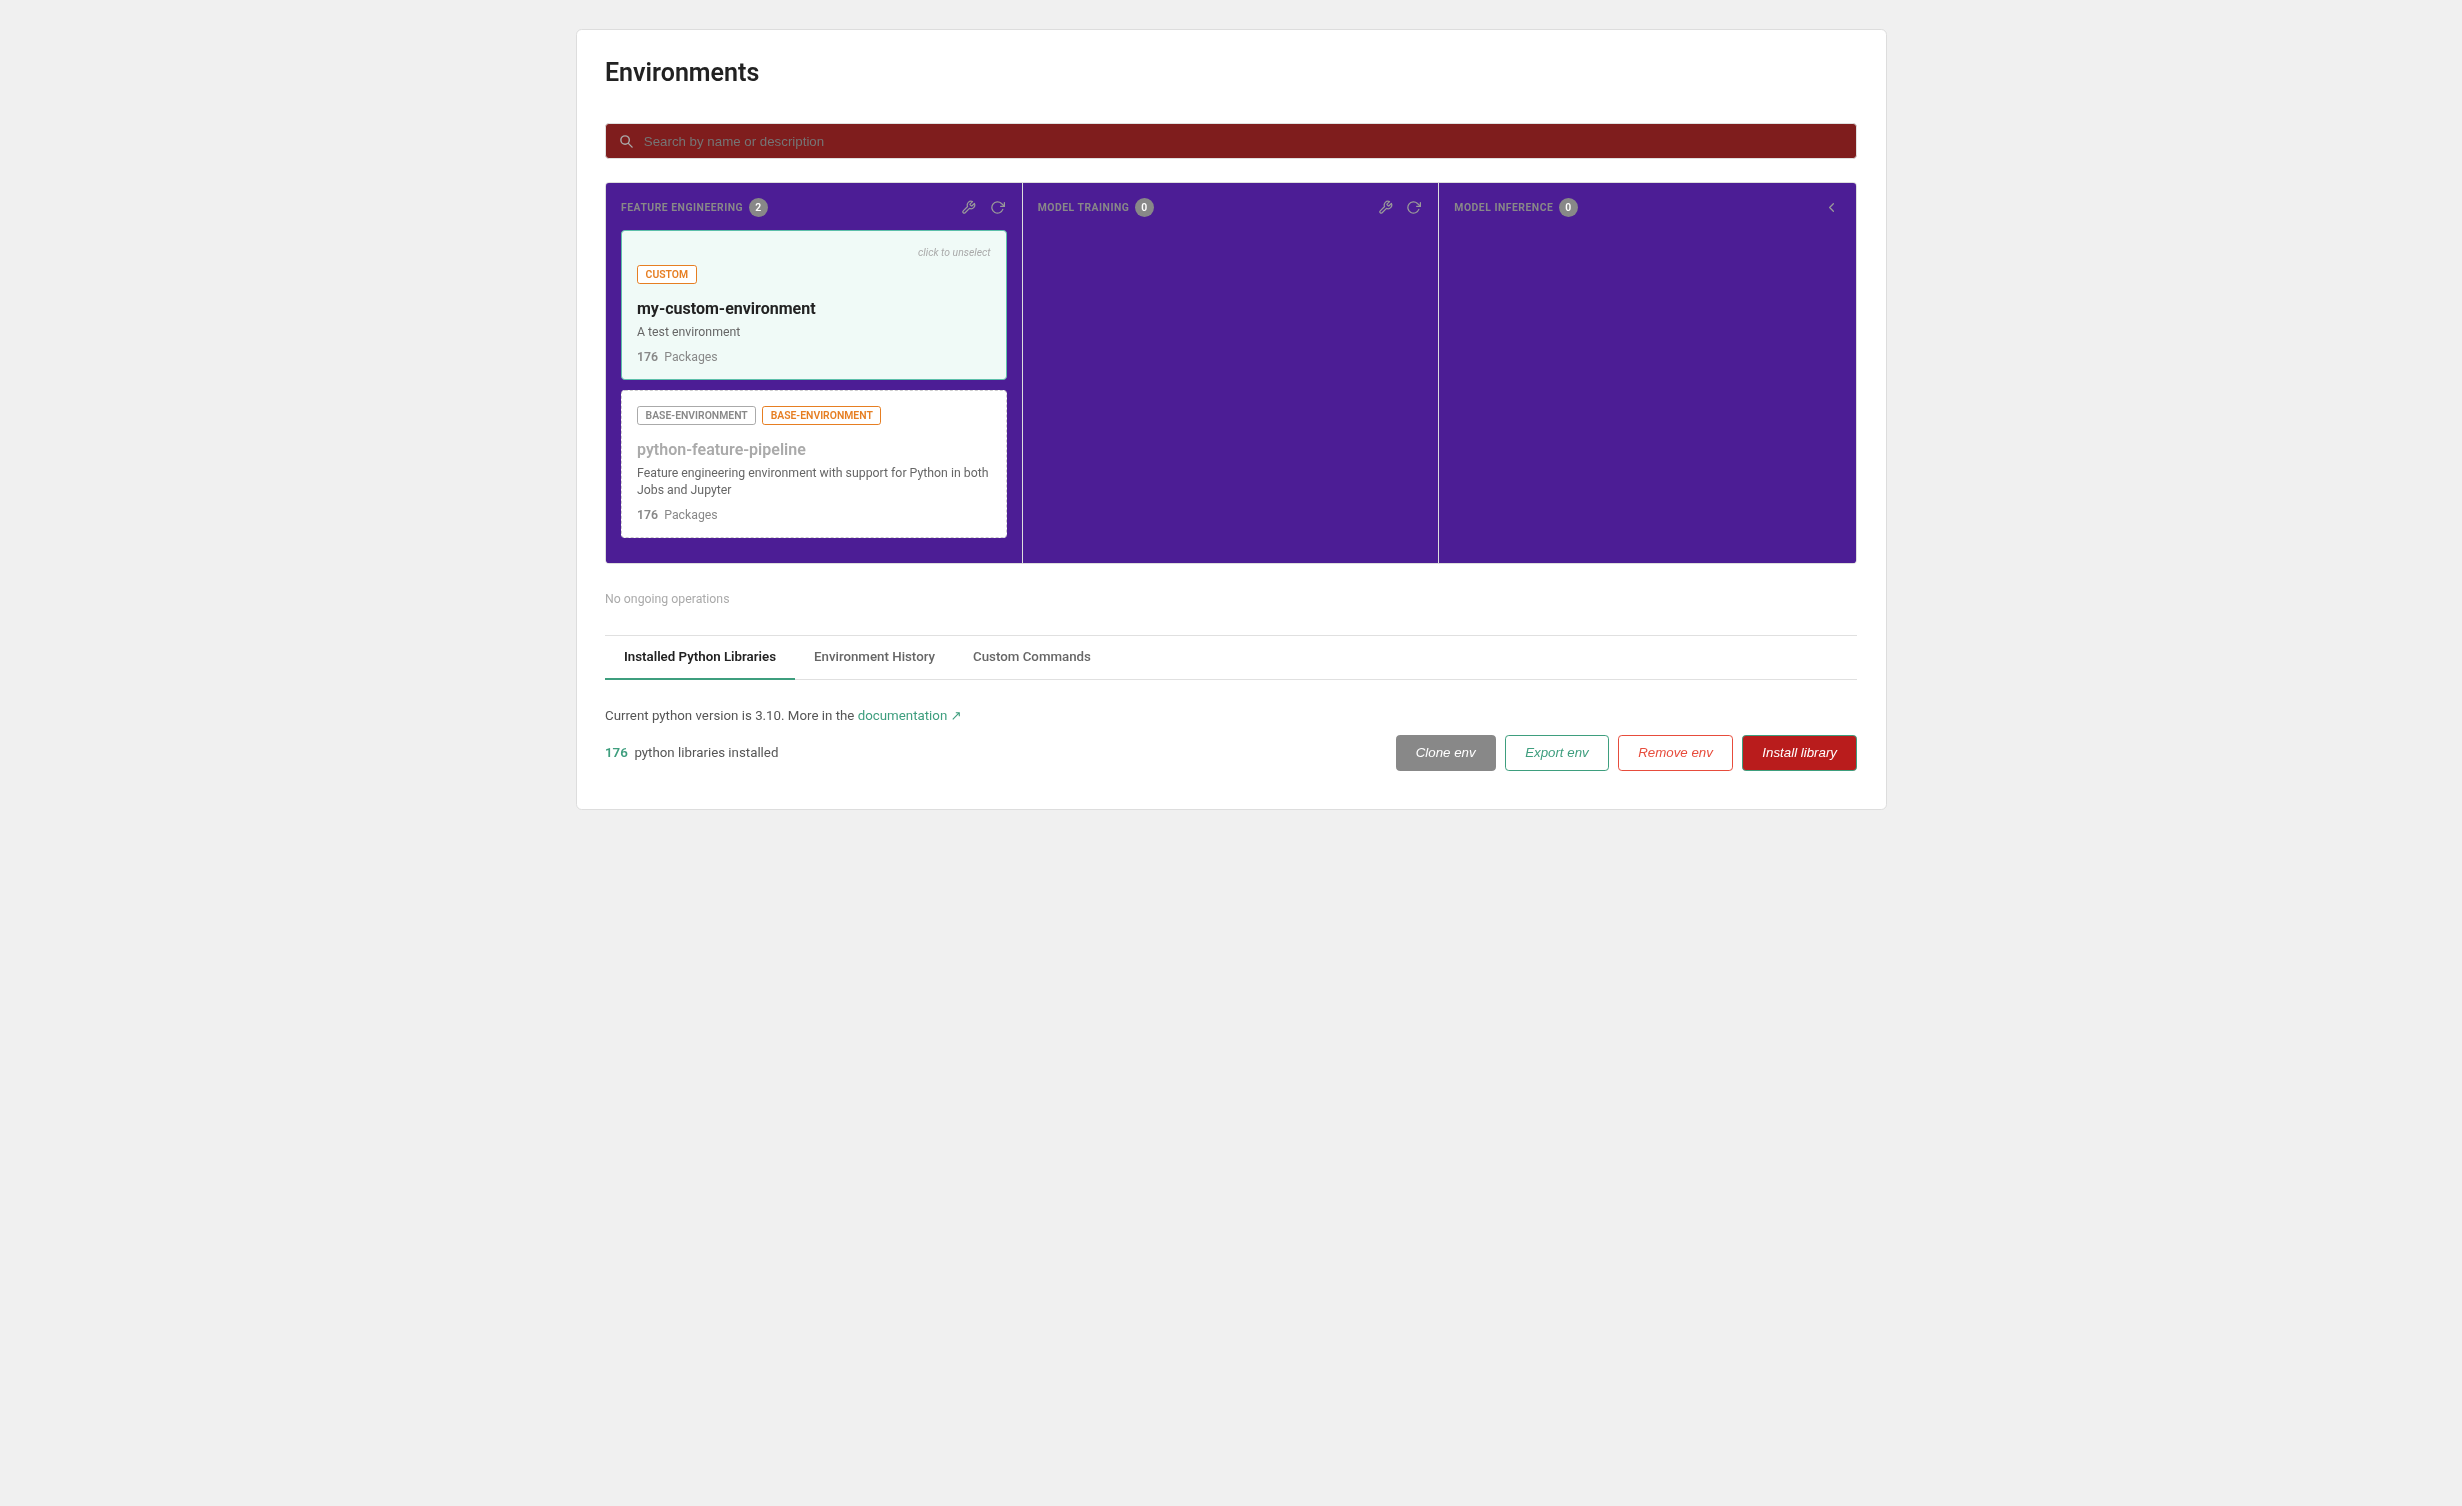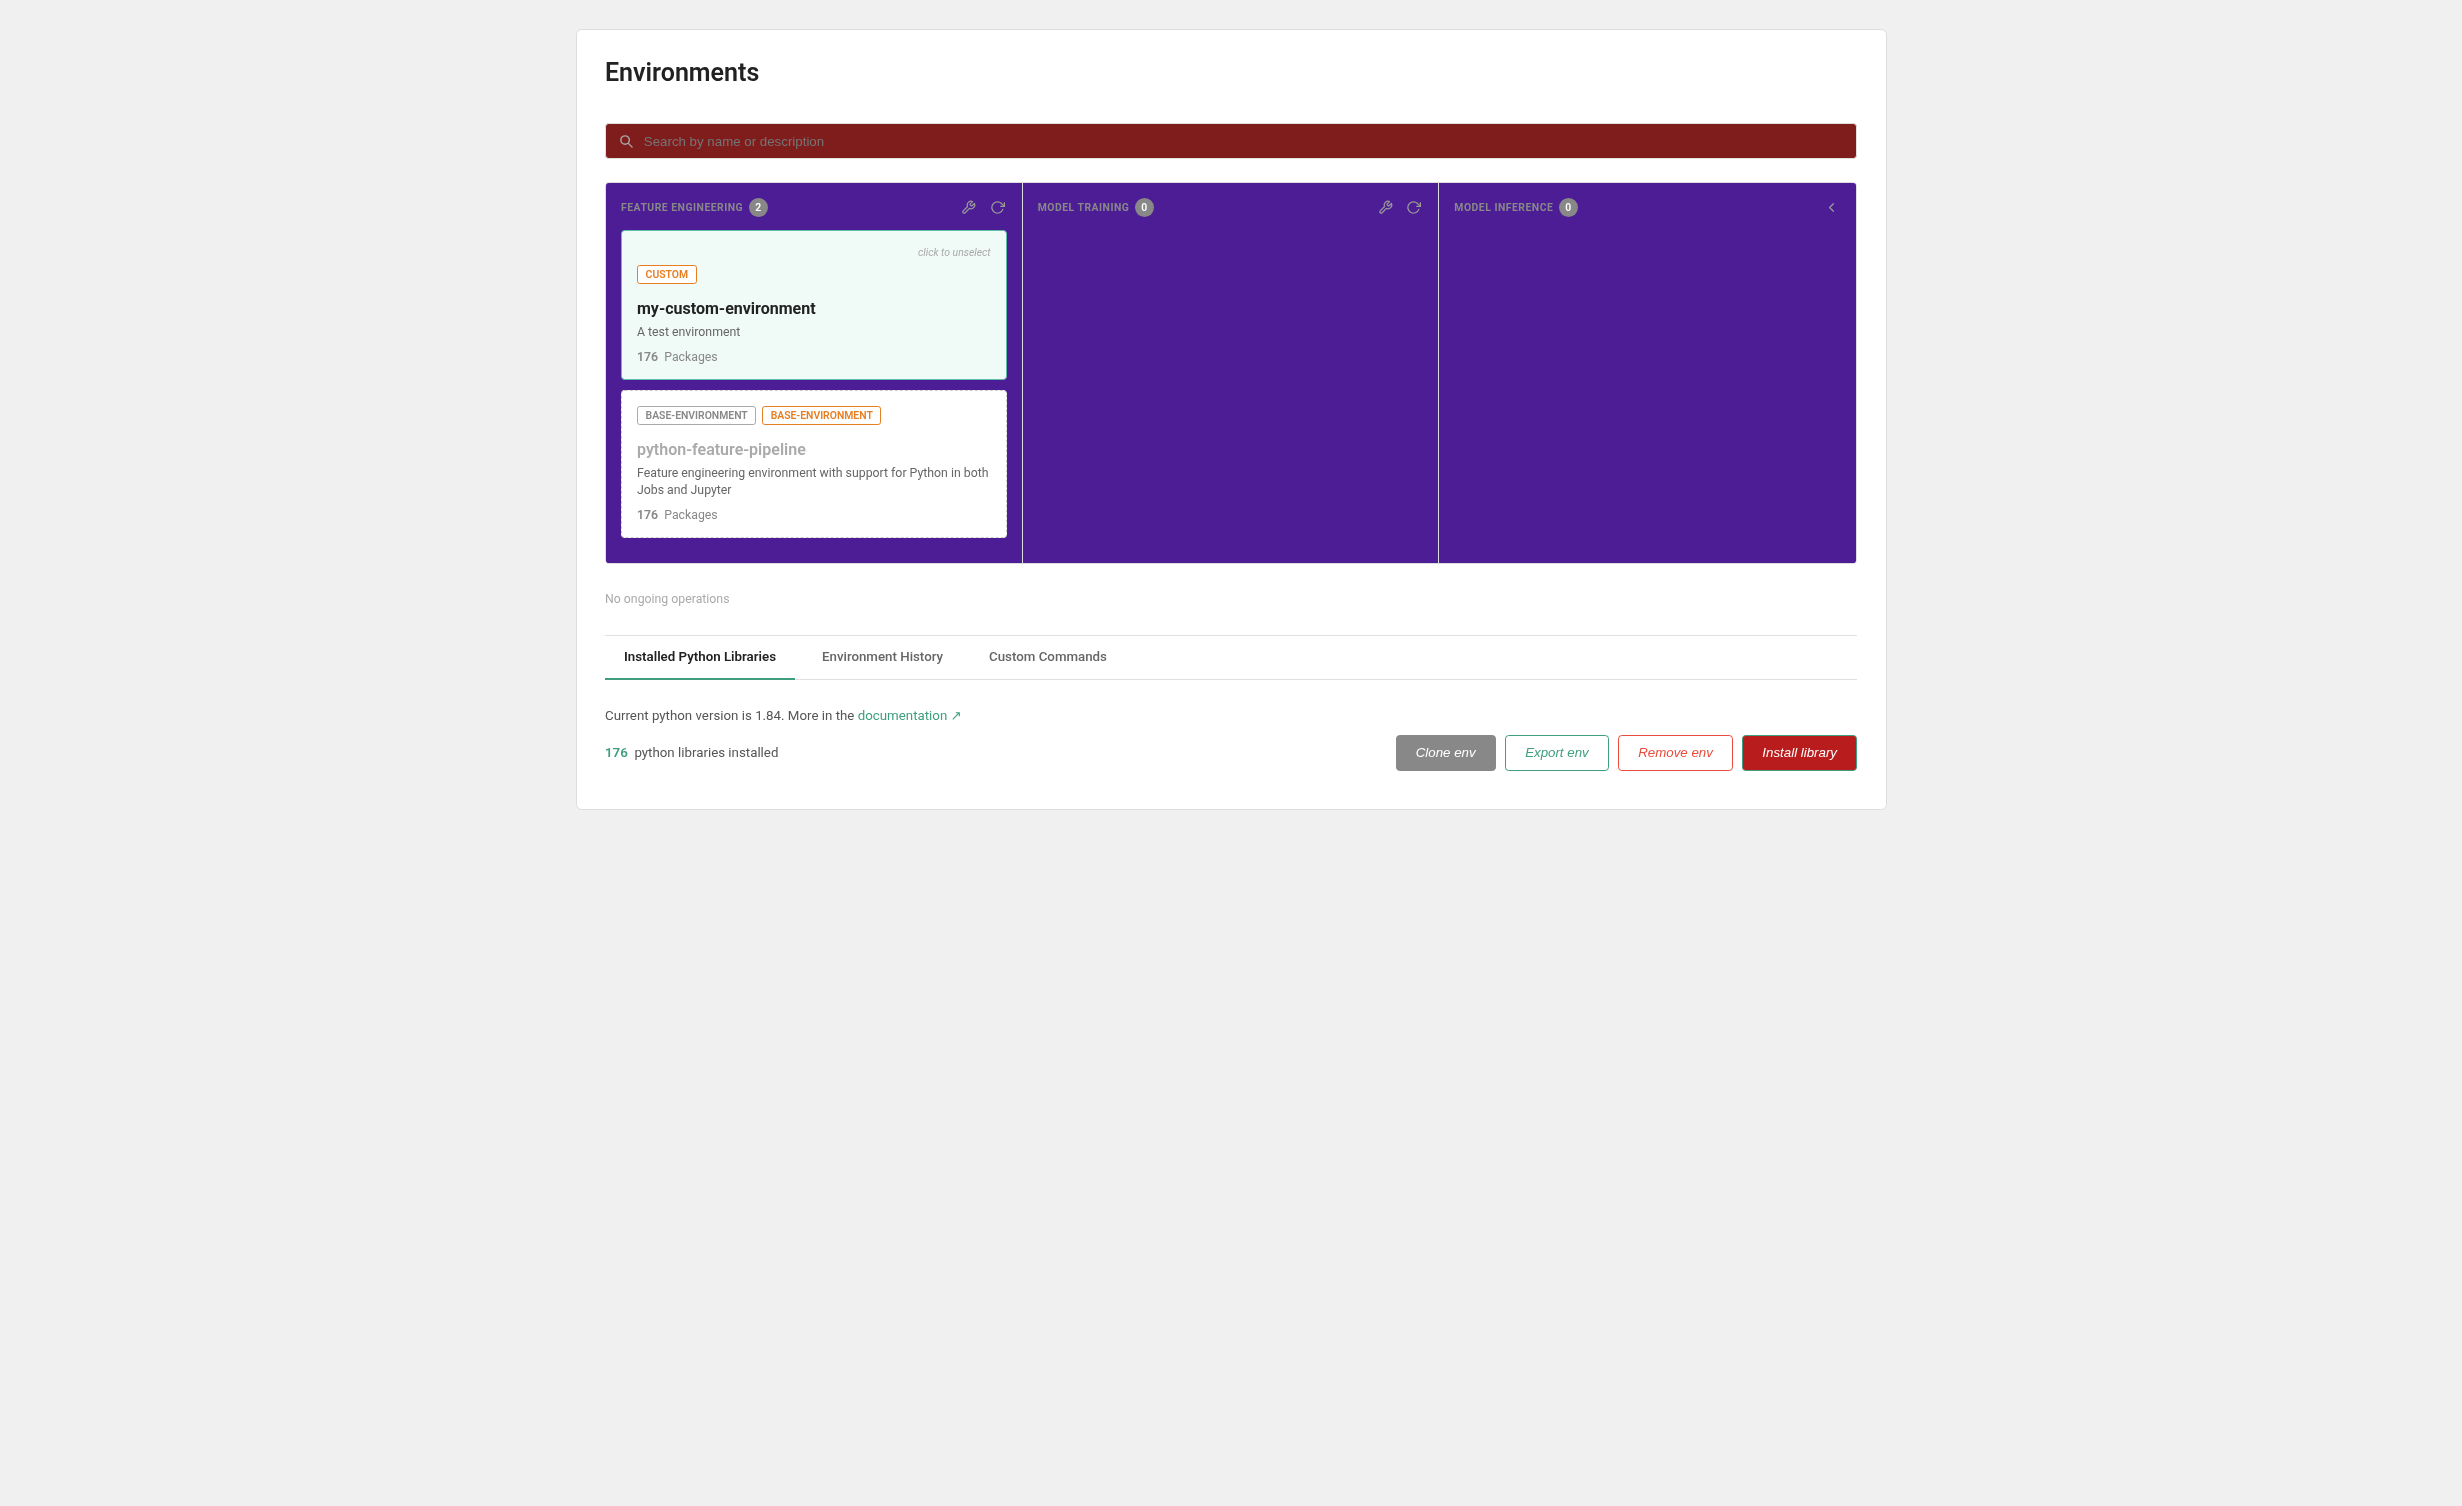--- a/index.html
+++ b/index.html
@@ -209,21 +209,21 @@
       padding: 9.5px 0;
       margin-bottom: 19px;
     }
 
     .tabs-section {
       border-top: 0.9px solid #e0e0e0;
     }
 
     .tabs-nav {
       display: flex;
-      gap: 8px;
+      gap: 0;
       border-bottom: 0.9px solid #e0e0e0;
       margin-bottom: 19px;
       align-items: flex-end;
     }
 
     .tab-item {
       padding: 13.3px 19px;
       font-size: 13.3px;
       font-weight: 500;
       color: #666;
@@ -427,21 +427,21 @@
 
     <div class="tabs-section">
       <div class="tabs-nav">
         <div class="tab-item active">Installed Python Libraries</div>
         <div class="tab-item">Environment History</div>
         <div class="tab-item">Custom Commands</div>
       </div>
 
       <div class="tab-content">
         <p class="python-version-text">
-          <span>Current python version is 1.84. More in the</span>
+          <span>Current python version is 3.10. More in the</span>
           <a href="#">documentation ↗</a>
         </p>
         <div class="libraries-info-row">
           <span class="libraries-count">
             <span class="count-num">176</span>
             &nbsp;<span>python libraries installed</span>
           </span>
           <div class="action-buttons">
             <button class="btn btn-clone">Clone env</button>
             <button class="btn btn-export">Export env</button>

